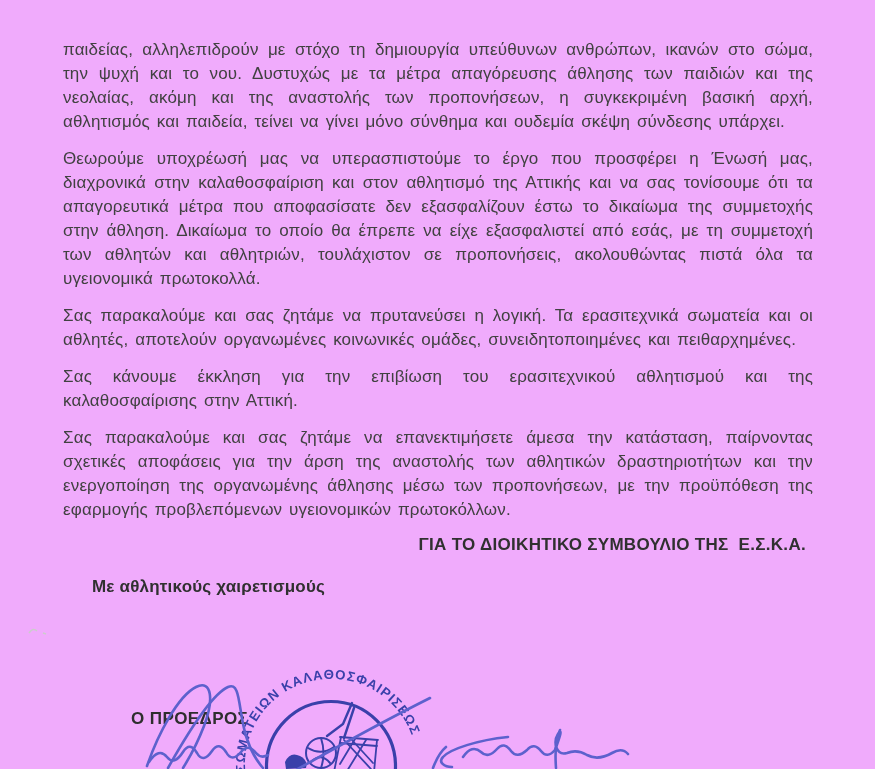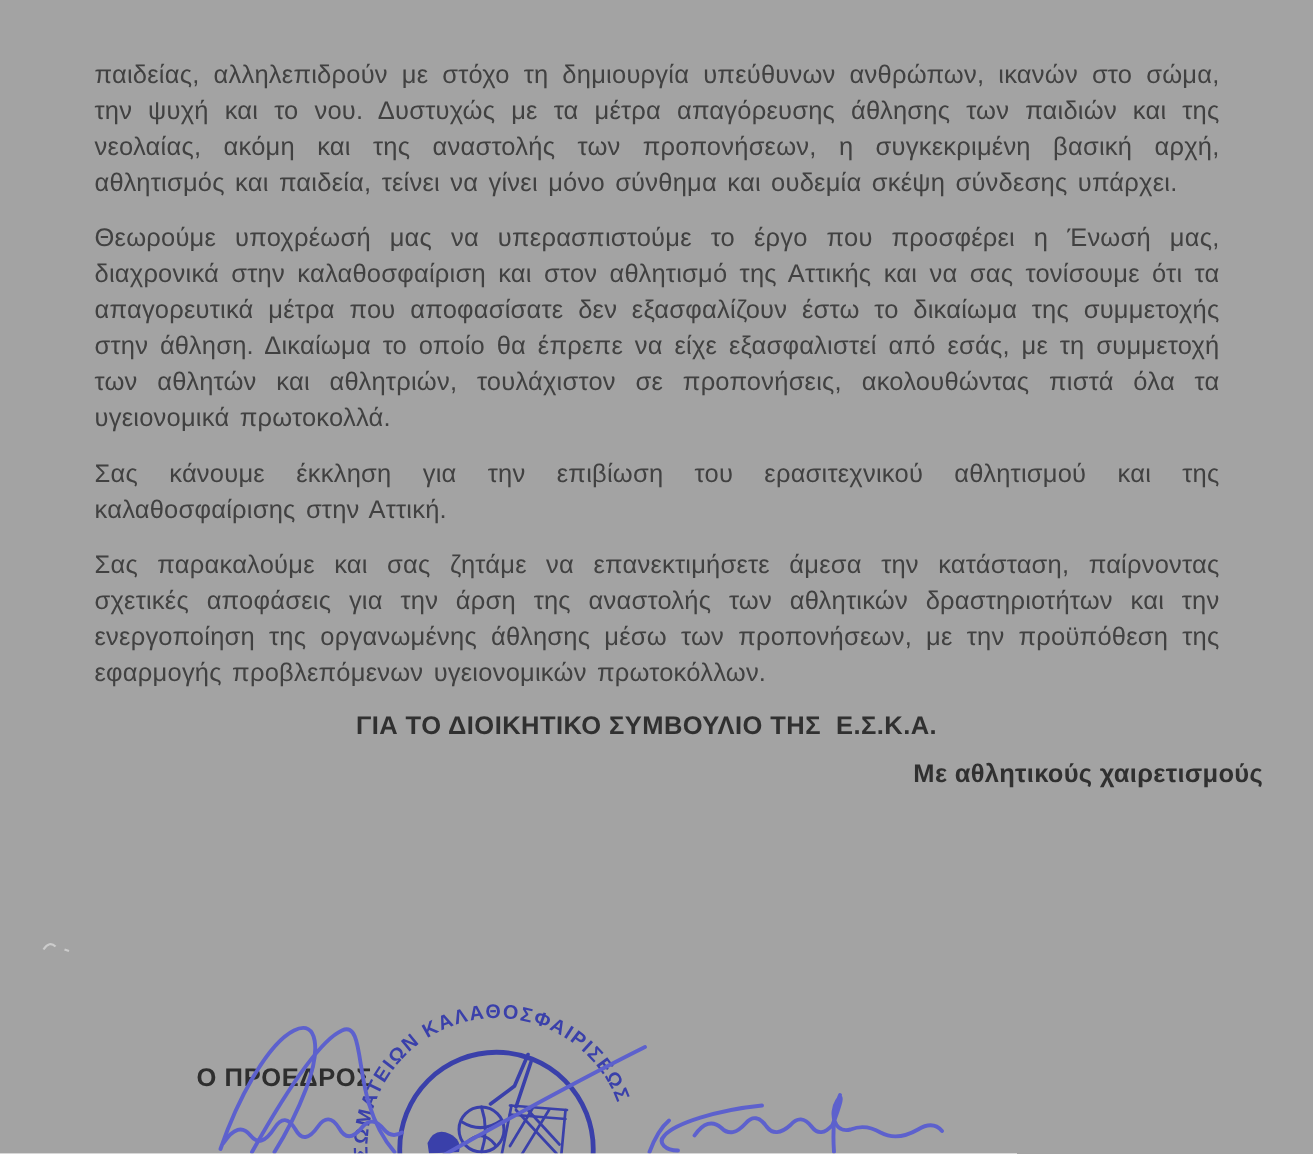--- a/index.html
+++ b/index.html
@@ -8,53 +8,53 @@
     background: #ffffff;
     width: 875px;
     height: 769px;
     overflow: hidden;
     font-family: "Liberation Sans", sans-serif;
   }
   .page {
     position: relative;
     width: 875px;
     height: 769px;
-    background: #a3a3a3;
+    background: #f0abfc;
   }
   .doc-body {
     position: absolute;
     left: 63px;
     top: 38px;
     width: 750px;
   }
   .doc-body p {
     margin: 0 0 13px 0;
     font-size: 17px;
     line-height: 24px;
     color: #414141;
     letter-spacing: 0.15px;
     word-spacing: 2px;
     text-align: justify;
     text-align-last: left;
   }
   .committee-wrap {
     margin-top: 11px;
-    text-align: center;
+    text-align: right;
     transform: translateX(-7px);
   }
   .committee {
     font-size: 17px;
     font-weight: bold;
     color: #303030;
     letter-spacing: 0.3px;
     white-space: pre-wrap;
   }
   .salutation-wrap {
-    margin-top: 12px;
-    text-align: right;
+    margin-top: 22px;
+    text-align: left;
     transform: translateX(29px);
   }
   .salutation {
     font-size: 17px;
     font-weight: bold;
     color: #303030;
     letter-spacing: 0.2px;
   }
   .sign-label {
     position: absolute;
@@ -78,20 +78,21 @@
   }
 </style>
 </head>
 <body>
 
 <div class="page">
 
   <div class="doc-body">
     <p>παιδείας, αλληλεπιδρούν με στόχο τη δημιουργία υπεύθυνων ανθρώπων, ικανών στο σώμα, την ψυχή και το νου. Δυστυχώς με τα μέτρα απαγόρευσης άθλησης των παιδιών και της νεολαίας, ακόμη και της αναστολής των προπονήσεων, η συγκεκριμένη βασική αρχή, αθλητισμός και παιδεία, τείνει να γίνει μόνο σύνθημα και ουδεμία σκέψη σύνδεσης υπάρχει.</p>
     <p>Θεωρούμε υποχρέωσή μας να υπερασπιστούμε το έργο που προσφέρει η Ένωσή μας, διαχρονικά στην καλαθοσφαίριση και στον αθλητισμό της Αττικής και να σας τονίσουμε ότι τα απαγορευτικά μέτρα που αποφασίσατε δεν εξασφαλίζουν έστω το δικαίωμα της συμμετοχής στην άθληση. Δικαίωμα το οποίο θα έπρεπε να είχε εξασφαλιστεί από εσάς, με τη συμμετοχή των αθλητών και αθλητριών, τουλάχιστον σε προπονήσεις, ακολουθώντας πιστά όλα τα υγειονομικά πρωτοκολλά.</p>
+    <p>Σας παρακαλούμε και σας ζητάμε να πρυτανεύσει η λογική. Τα ερασιτεχνικά σωματεία και οι αθλητές, αποτελούν οργανωμένες κοινωνικές ομάδες, συνειδητοποιημένες και πειθαρχημένες.</p>
     <p>Σας κάνουμε έκκληση για την επιβίωση του ερασιτεχνικού αθλητισμού και της καλαθοσφαίρισης στην Αττική.</p>
     <p>Σας παρακαλούμε και σας ζητάμε να επανεκτιμήσετε άμεσα την κατάσταση, παίρνοντας σχετικές αποφάσεις για την άρση της αναστολής των αθλητικών δραστηριοτήτων και την ενεργοποίηση της οργανωμένης άθλησης μέσω των προπονήσεων, με την προϋπόθεση της εφαρμογής προβλεπόμενων υγειονομικών πρωτοκόλλων.</p>
 
     <div class="committee-wrap">
       <span class="committee">ΓΙΑ ΤΟ ΔΙΟΙΚΗΤΙΚΟ ΣΥΜΒΟΥΛΙΟ ΤΗΣ  Ε.Σ.Κ.Α.</span>
     </div>
     <div class="salutation-wrap">
       <span class="salutation">Με αθλητικούς χαιρετισμούς</span>
     </div>
   </div>

